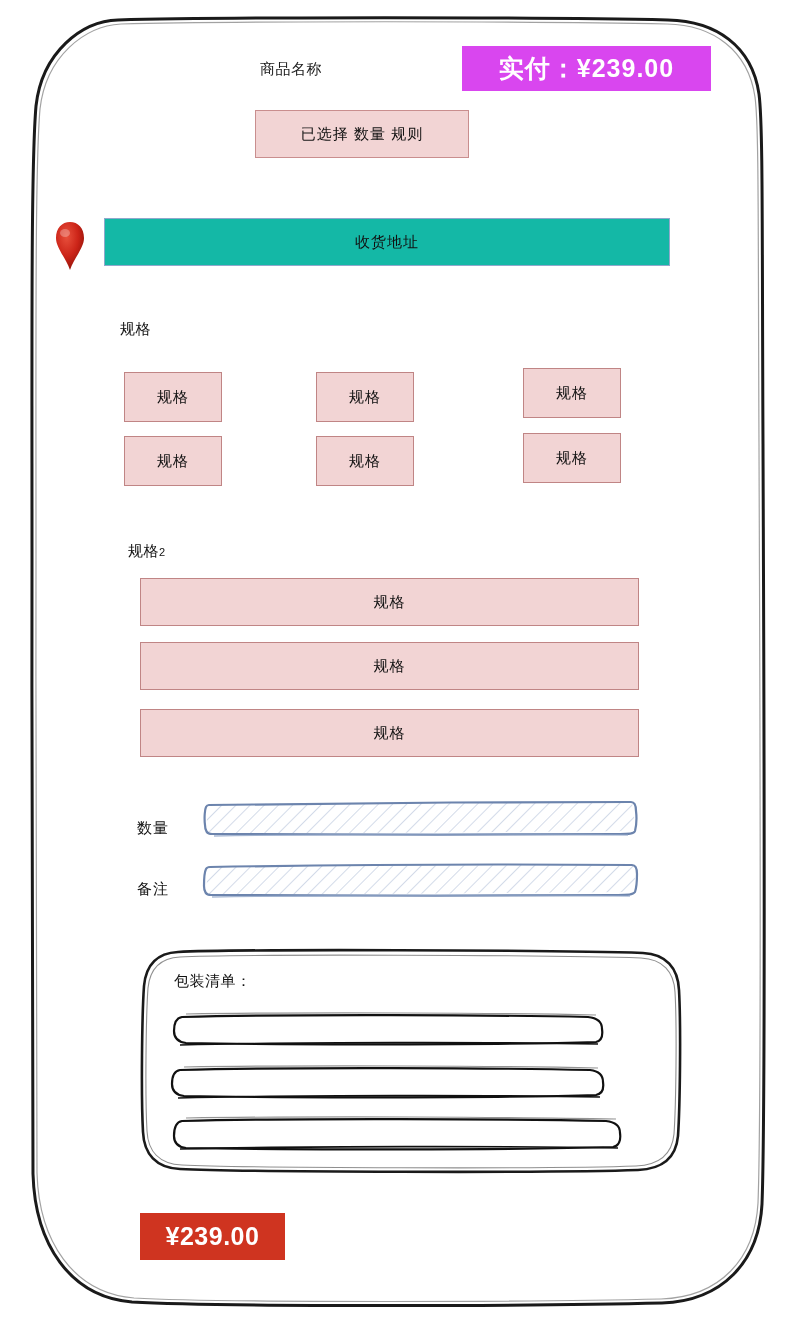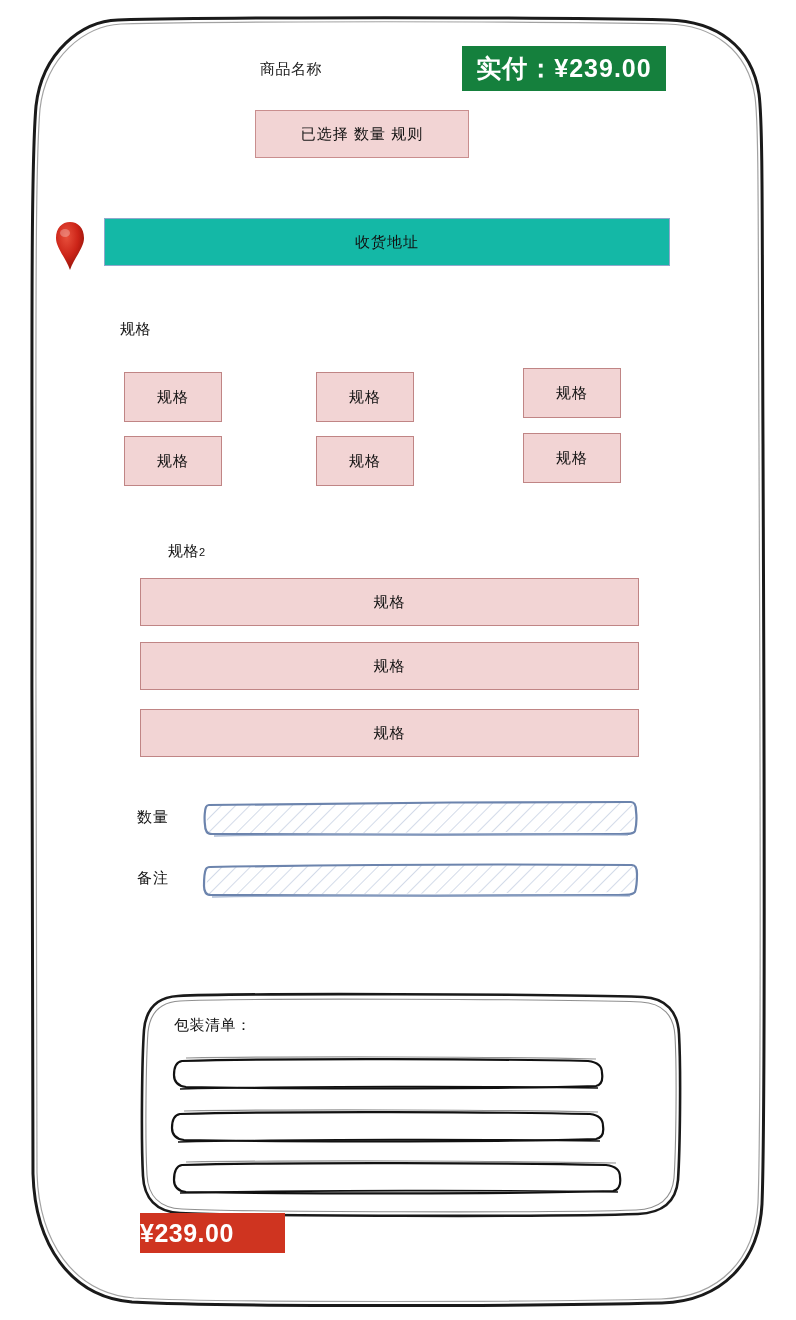--- a/index.html
+++ b/index.html
@@ -74,23 +74,23 @@
     font-size: 15px;
     color: #111;
     letter-spacing: 1px;
     box-sizing: border-box;
   }
 
   
   #paid-badge {
     left: 462px;
     top: 46px;
-    width: 204px;
+    width: 249px;
     height: 45px;
-    background: #15803d;
+    background: #d946ef;
     display: flex;
     align-items: center;
     justify-content: center;
     box-sizing: border-box;
   }
   #paid-badge .txt {
     color: #ffffff;
     font-size: 25px;
     font-weight: bold;
     letter-spacing: 1px;
@@ -141,21 +141,20 @@
     box-sizing: border-box;
   }
 
   
   #spec2-label {
     left: 128px;
     top: 542px;
     font-size: 15px;
     color: #111;
     letter-spacing: 0.5px;
-    margin-left: 40px;
   }
   #spec2-label .sub { font-size: 11px; }
   .spec-bar {
     position: absolute;
     left: 140px;
     width: 499px;
     height: 48px;
     background: #f2d4d4;
     border: 1px solid #c08585;
     display: flex;
@@ -166,33 +165,34 @@
     letter-spacing: 1px;
     box-sizing: border-box;
   }
 
   
   .field-label {
     position: absolute;
     font-size: 15px;
     color: #111;
     letter-spacing: 1px;
+    margin-top: 11px;
   }
   .field-input {
     position: absolute;
     left: 200px;
     width: 440px;
     height: 40px;
   }
   .field-input svg { display: block; }
 
   
   #packing-card {
     left: 138px;
-    top: 990px;
+    top: 946px;
     width: 546px;
     height: 228px;
   }
   #packing-card .cardsvg { position: absolute; inset: 0; }
   #packing-title {
     position: absolute;
     left: 36px;
     top: 26px;
     font-size: 15px;
     color: #111;
@@ -204,24 +204,25 @@
     width: 440px;
     height: 36px;
   }
   .packing-row svg { display: block; }
 
   
   #total-badge {
     left: 140px;
     top: 1213px;
     width: 145px;
-    height: 40px;
+    height: 47px;
     background: #cf3420;
     display: flex;
     align-items: center;
+    justify-content: center;
     box-sizing: border-box;
   }
   #total-badge .txt {
     color: #ffffff;
     font-size: 25px;
     font-weight: bold;
     letter-spacing: 0.5px;
     white-space: nowrap;
   }
   #pay-button {

